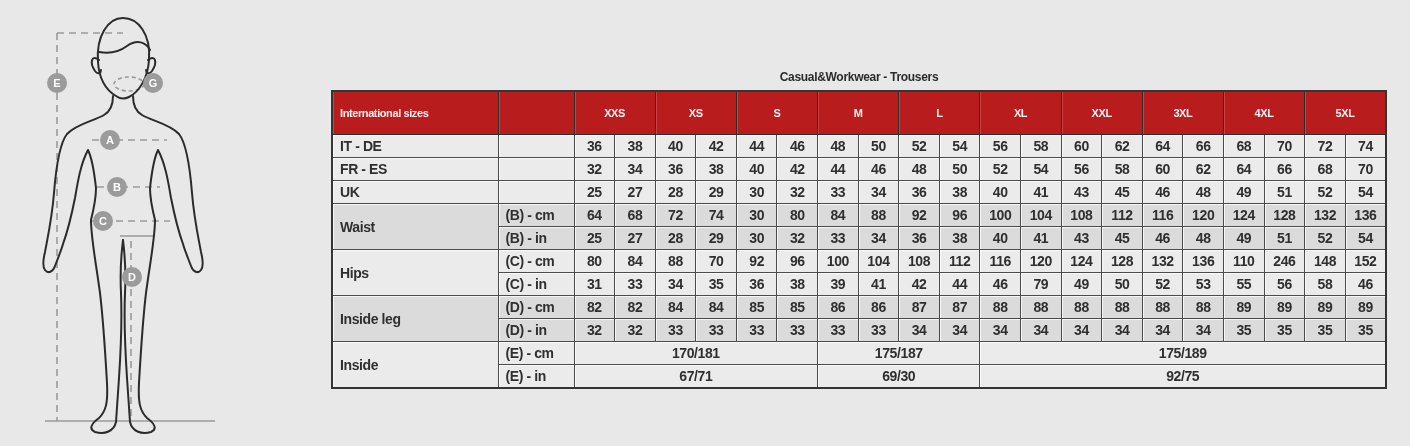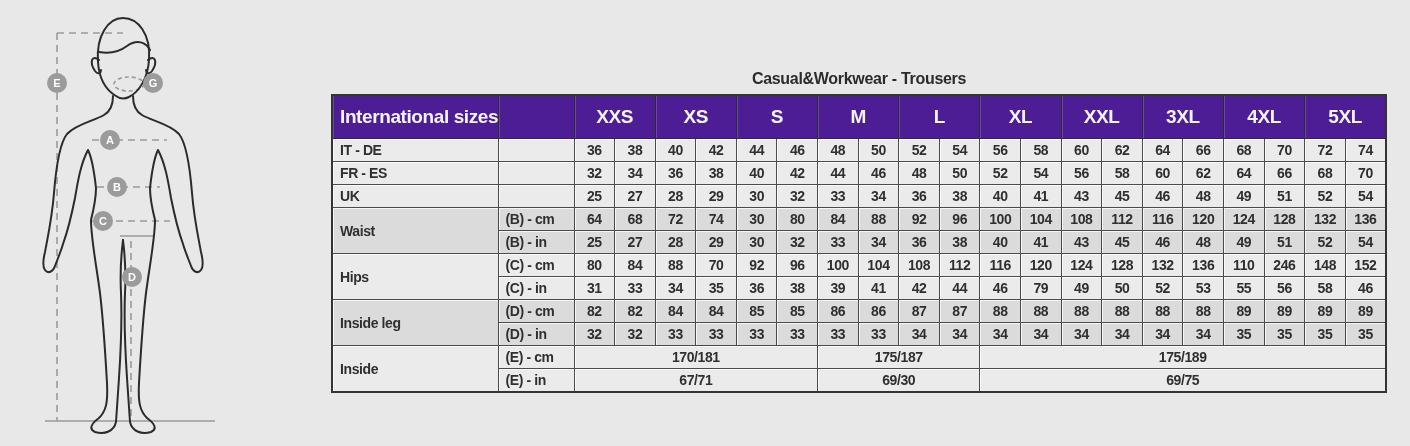--- a/index.html
+++ b/index.html
@@ -10,39 +10,39 @@
     overflow:hidden;
   }
   .canvas{position:relative;width:1410px;height:446px;}
 
   
   .figure{position:absolute;left:20px;top:8px;width:290px;height:432px;}
 
   
   .chart{position:absolute;left:331px;top:70px;width:1056px;}
   .chart-title{
-    text-align:center;font-weight:700;font-size:16px;color:#2b2b2b;
+    text-align:center;font-weight:700;font-size:12px;color:#2b2b2b;
     letter-spacing:-0.3px;margin:0 0 6px 0;
   }
   table.size-table{
     border-collapse:collapse;table-layout:fixed;width:1056px;
     border:2px solid #343434;
   }
   .size-table th,.size-table td{
     border:1px solid #4b4b4b;
     height:22px;padding:0;
     font-weight:700;font-size:14px;letter-spacing:-0.4px;
     color:#2f2f2f;text-align:center;
     background:#ebebeb;
     box-shadow:inset 1px 1px 0 rgba(255,255,255,.75);
     overflow:hidden;white-space:nowrap;
   }
   .size-table thead th{
-    background:#4c1d95;color:#f4f4f4;
-    height:42px;font-size:19px;
+    background:#b91c1c;color:#f4f4f4;
+    height:42px;font-size:11px;
     border-color:#2c2c2c;
     box-shadow:inset 1px 0 0 rgba(255,255,255,.18);
   }
   .size-table th.corner,
   .size-table th.glabel,
   .size-table th.slabel{text-align:left;padding-left:7px;}
   .size-table .shade{background:#dbdbdb;}
 </style>
 </head>
 <body>
@@ -384,19 +384,19 @@
             <th class="glabel" rowspan="2">Inside</th>
             <th class="slabel">(E) - cm</th>
             <td colspan="6">170/181</td>
             <td colspan="4">175/187</td>
             <td colspan="10">175/189</td>
           </tr>
           <tr>
             <th class="slabel">(E) - in</th>
             <td colspan="6">67/71</td>
             <td colspan="4">69/30</td>
-            <td colspan="10">69/75</td>
+            <td colspan="10">92/75</td>
           </tr>
         </tbody>
       </table>
   </div>
 
 </div>
 
 </body></html>

